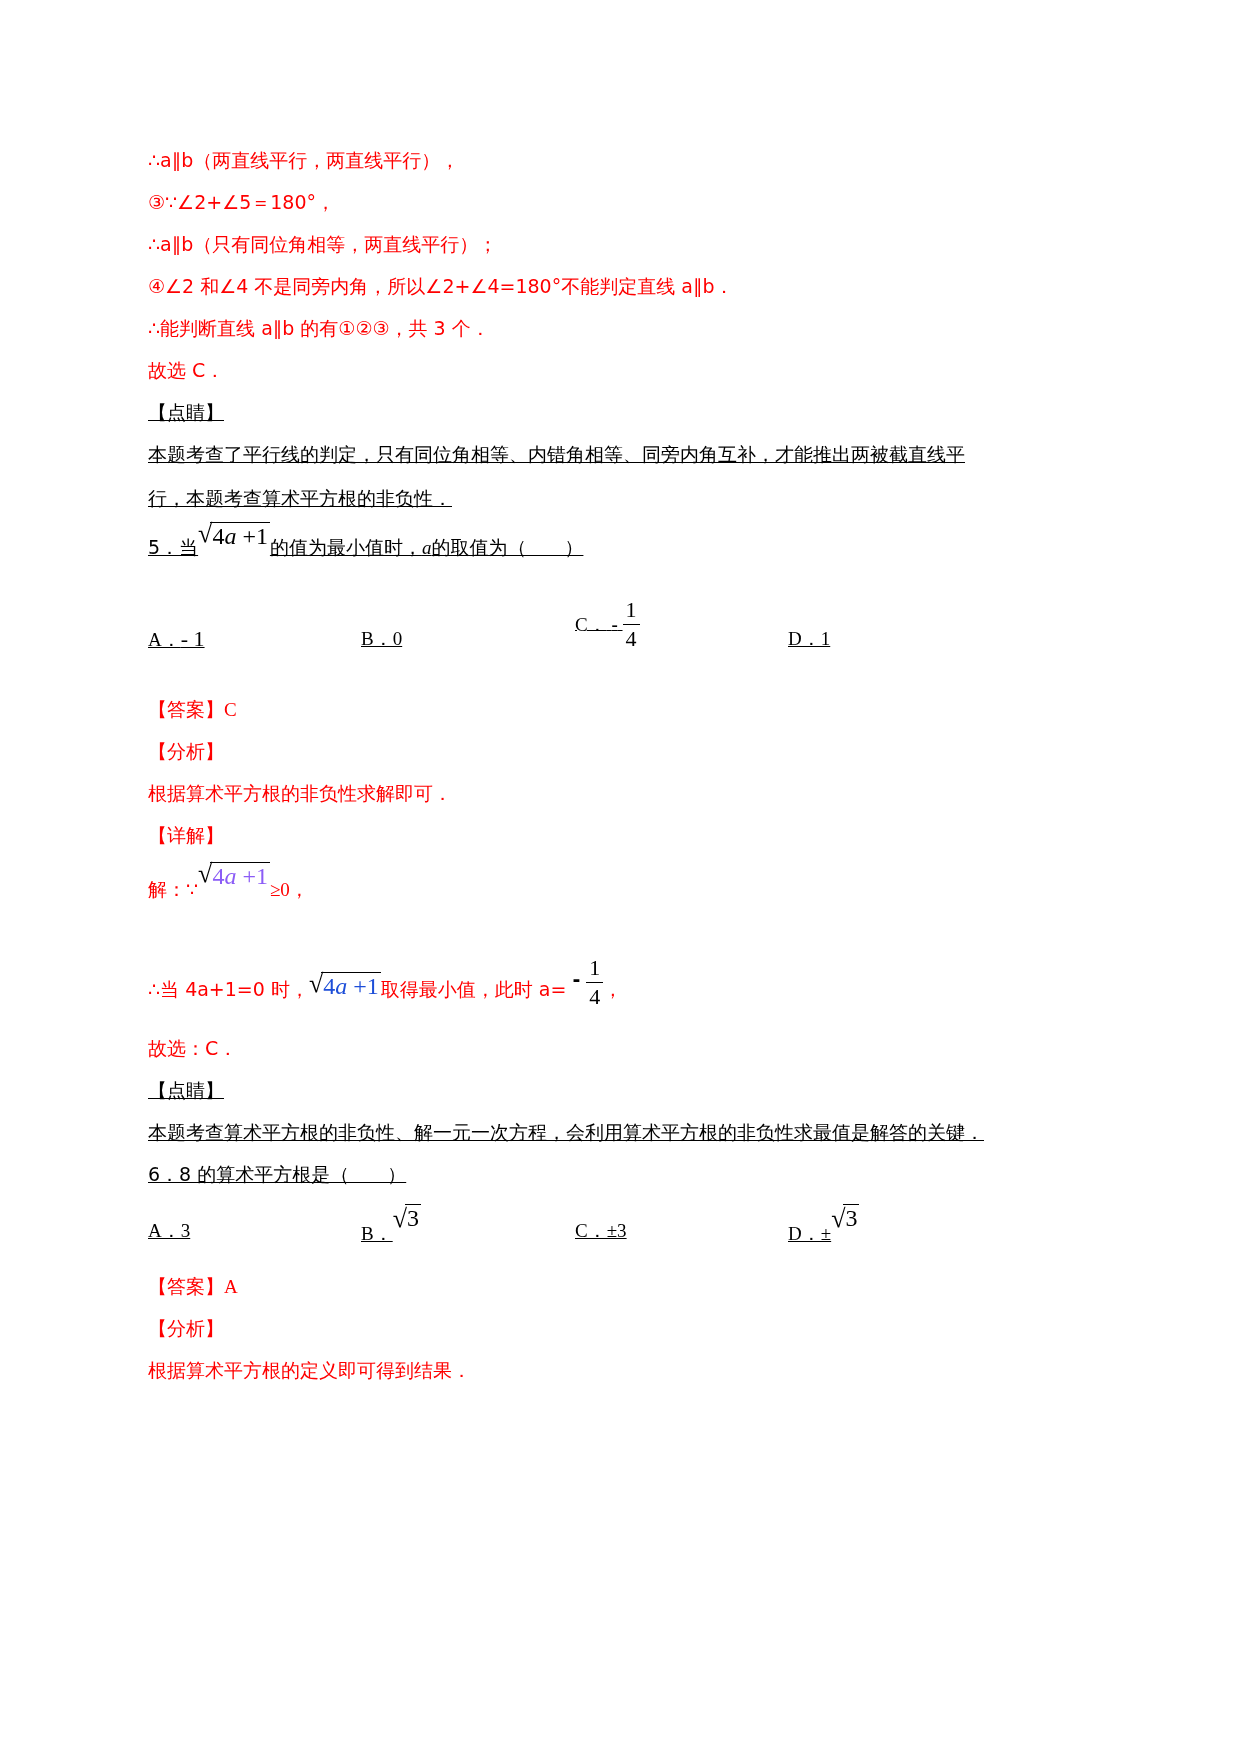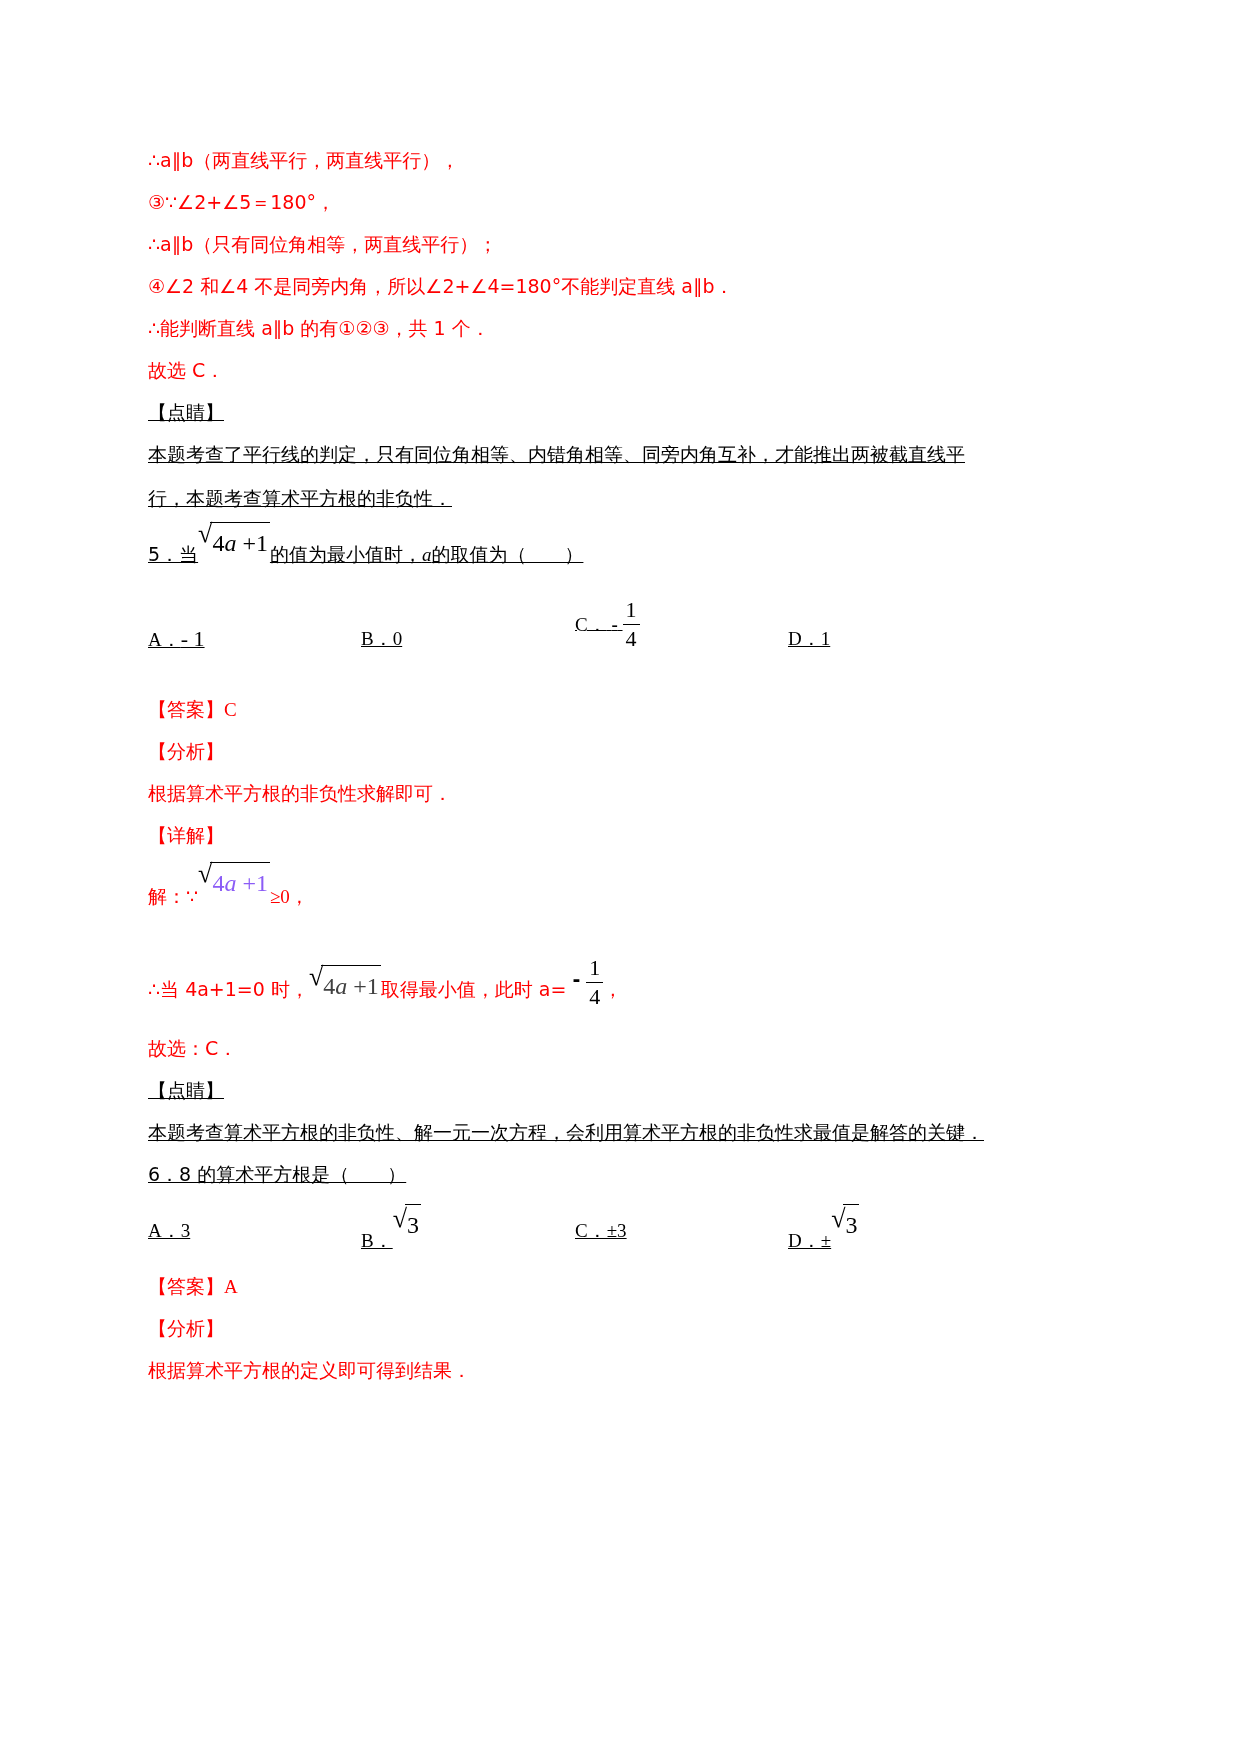--- a/index.html
+++ b/index.html
@@ -5,37 +5,37 @@
     html, body { margin: 0; padding: 0; background: #ffffff; }
     body { width: 1240px; height: 1754px; position: relative; overflow: hidden;
            font-family: "DejaVu Sans", "Liberation Sans", sans-serif; }
     .line { position: absolute; left: 148px; font-size: 19px; white-space: nowrap; line-height: 24px; }
     .red { color: #ff0000; }
     .black { color: #000000; text-decoration: underline; }
     .serif { font-family: "Liberation Serif", "DejaVu Serif", serif; }
     .ital { font-style: italic; }
     .sqrt { display: inline-block; position: relative; }
     .sqrt .rad { font-family: "Liberation Serif", serif; font-size: 26px; vertical-align: top; }
-    .sqrt .body { display: inline-block; border-top: 1.5px solid #000; padding: 7px 2px; font-size: 24px;
+    .sqrt .body { display: inline-block; border-top: 1.5px solid #000; padding: 0 2px; font-size: 24px;
                   font-family: "Liberation Serif", serif; margin-left: -2px; line-height: 26px; }
     .frac { display: inline-block; text-align: center; vertical-align: middle; font-family: "Liberation Serif", serif; color:#000; font-size: 22px; }
     .frac .num { display: block; border-bottom: 1.5px solid #000; padding: 0 3px; line-height: 28px; }
     .frac .den { display: block; line-height: 28px; }
     .opt { position: absolute; font-size: 19px; white-space: nowrap; }
   </style>
 </head>
 <body>
 
 <div>
 
   <div class="line red serif-mix" style="top:148px">∴a∥b（两直线平行，两直线平行），</div>
   <div class="line red" style="top:190px">③∵∠2+∠5＝180°，</div>
   <div class="line red" style="top:232px">∴a∥b（只有同位角相等，两直线平行）；</div>
   <div class="line red" style="top:274px">④∠2 和∠4 不是同旁内角，所以∠2+∠4=180°不能判定直线 a∥b．</div>
-  <div class="line red" style="top:316px">∴能判断直线 a∥b 的有①②③，共 1 个．</div>
+  <div class="line red" style="top:316px">∴能判断直线 a∥b 的有①②③，共 3 个．</div>
   <div class="line red" style="top:358px">故选 C．</div>
   <div class="line black" style="top:400px">【点睛】</div>
   <div class="line black" style="top:442px">本题考查了平行线的判定，只有同位角相等、内错角相等、同旁内角互补，才能推出两被截直线平</div>
   <div class="line black" style="top:486px">行，本题考查算术平方根的非负性．</div>
 
   <div class="line black" style="top:532px">
     <span>5．当</span><span class="sqrt" style="top:-10px"><span class="rad">√</span><span class="body"><span>4</span><span class="ital">a</span><span> +1</span></span></span><span>的值为最小值时，</span><span class="ital serif">a</span><span>的取值为（　　）</span>
   </div>
 
   <div class="opt black serif" style="left:148px; top:626px">
@@ -54,21 +54,21 @@
   </div>
   <div class="line red" style="top:739px">【分析】</div>
   <div class="line red" style="top:781px">根据算术平方根的非负性求解即可．</div>
   <div class="line red" style="top:823px">【详解】</div>
 
   <div class="line red" style="top:874px">
     <span>解：∵</span><span class="sqrt" style="top:-12px"><span class="rad" style="color:#000">√</span><span class="body" style="color:#8b5cf6"><span>4</span><span class="ital">a</span><span> +1</span></span></span><span class="serif">≥0，</span>
   </div>
 
   <div class="line red" style="top:962px">
-    <span>∴当 4a+1=0 时，</span><span class="sqrt" style="top:-2px"><span class="rad" style="color:#000">√</span><span class="body" style="color:#404040"><span>4</span><span class="ital">a</span><span> +1</span></span></span><span>取得最小值，此时 a=</span>
+    <span>∴当 4a+1=0 时，</span><span class="sqrt" style="top:-2px"><span class="rad" style="color:#000">√</span><span class="body" style="color:#1d4ed8"><span>4</span><span class="ital">a</span><span> +1</span></span></span><span>取得最小值，此时 a=</span>
     <span style="color:#000; font-weight:bold; vertical-align:10px">-</span>
     <span class="frac" style="position:relative; top:-8px"><span class="num">1</span><span class="den">4</span></span><span>，</span>
   </div>
 
   <div class="line red" style="top:1036px">故选：C．</div>
   <div class="line black" style="top:1078px">【点睛】</div>
   <div class="line black" style="top:1120px">本题考查算术平方根的非负性、解一元一次方程，会利用算术平方根的非负性求最值是解答的关键．</div>
 
   <div class="line black" style="top:1162px">6．8 的算术平方根是（　　）</div>
 

